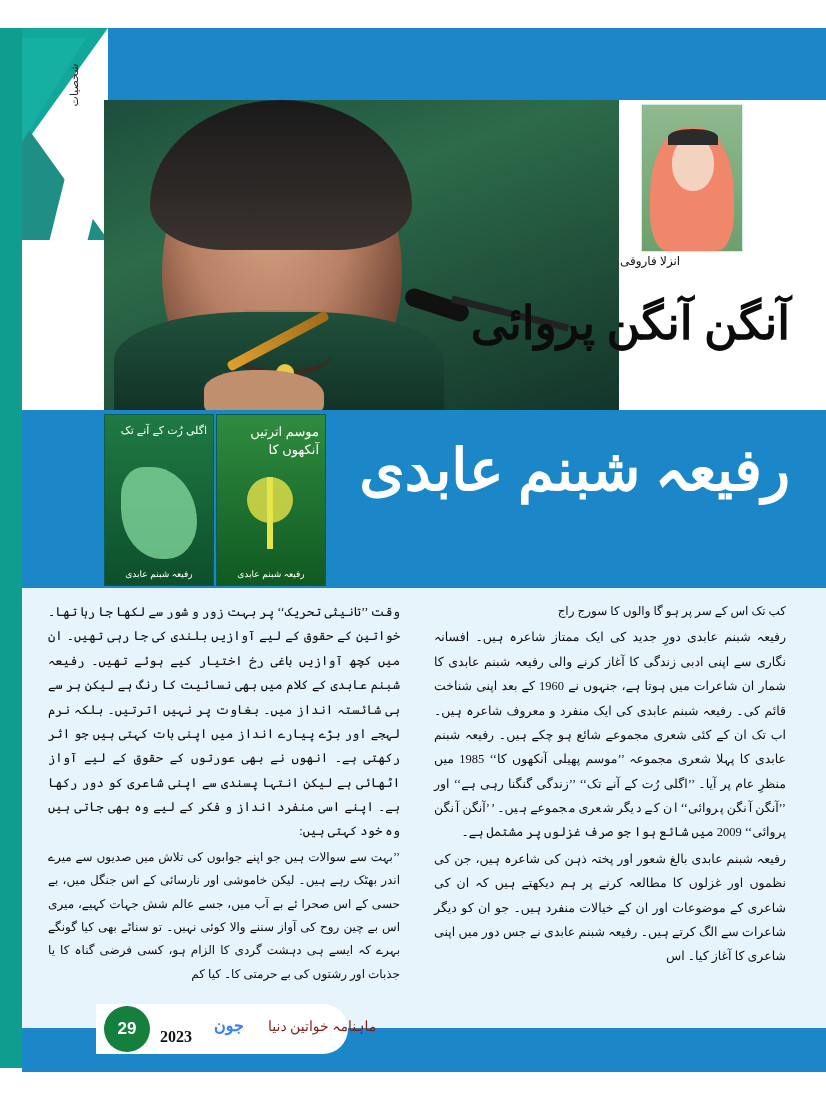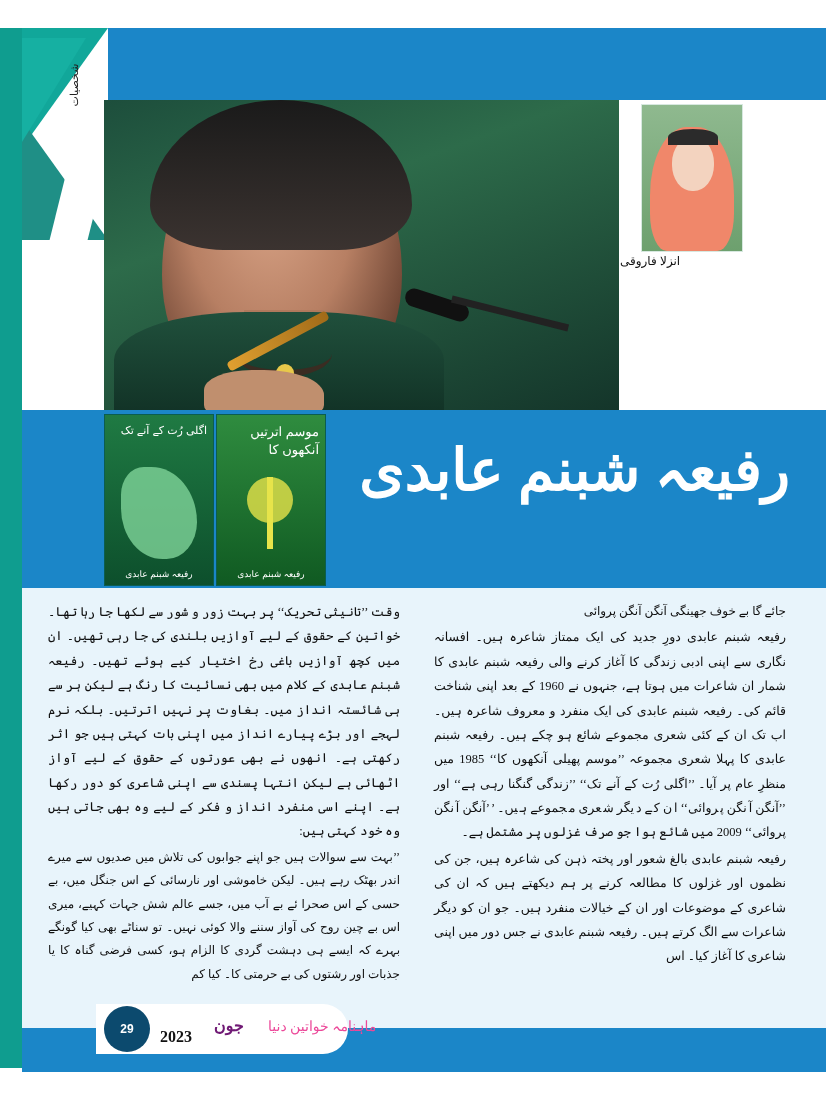--- a/index.html
+++ b/index.html
@@ -210,35 +210,35 @@
   .footer-bar{
     position:absolute;left:22px;top:1028px;width:804px;height:44px;
     background:#1b86c8;
   }
   .footer-tab{
     position:absolute;left:96px;top:1004px;width:252px;height:50px;
     background:#ffffff;border-radius:0 26px 26px 0;
   }
   .page-circle{
     position:absolute;left:104px;top:1006px;width:46px;height:46px;border-radius:50%;
-    background:#0c4a6e;color:#fff;display:flex;align-items:center;justify-content:center;
-    font-size:12px;font-weight:700;
+    background:#15803d;color:#fff;display:flex;align-items:center;justify-content:center;
+    font-size:17px;font-weight:700;
   }
   .footer-year{
     position:absolute;left:160px;top:1016px;
     font-size:16px;font-weight:700;color:#111;font-family:"Liberation Serif",serif;margin-top:12px;
   }
   .footer-month{
     position:absolute;left:214px;top:1016px;
-    font-size:16px;font-weight:700;color:#701a75;direction:rtl;
+    font-size:16px;font-weight:700;color:#3b82f6;direction:rtl;
     font-family:"Liberation Serif",serif;
   }
   .footer-mag{
     position:absolute;left:268px;top:1018px;
-    font-size:14px;color:#ec4899;direction:rtl;font-family:"Liberation Serif",serif;
+    font-size:14px;color:#7f1d1d;direction:rtl;font-family:"Liberation Serif",serif;
     white-space:nowrap;
   }
   .bottom-white{
     position:absolute;left:0;top:1072px;width:826px;height:41px;background:#fff;
   }
 </style>
 </head>
 <body>
 
 <div class="page">
@@ -271,40 +271,41 @@
     <div class="hero-mic-stem"></div>
   </div>
 
   <div class="author-photo">
     <div class="ap-scarf"></div>
     <div class="ap-face"></div>
     <div class="ap-hairband"></div>
   </div>
   <div class="author-caption">انزلا فاروقی</div>
 
+  <div class="headline1">آنگن آنگن پروائی</div>
 
   <div class="blue-band"></div>
   <div class="headline2">رفیعہ شبنم عابدی</div>
 
   <div class="book book-a">
     <div class="book-title">اگلی رُت کے آنے تک</div>
     <div class="book-shape"></div>
     <div class="book-author">رفیعہ شبنم عابدی</div>
   </div>
   <div class="book book-b">
     <div class="book-title">موسم اترتیں آنکھوں کا</div>
     <div class="book-stem"></div>
     <div class="book-shape"></div>
     <div class="book-author">رفیعہ شبنم عابدی</div>
   </div>
 
   <div class="body-area"></div>
 
   <div class="col col-right">
-    <p class="quote">جائے گا بے خوف جھینگی آنگن آنگن پروائی</p>
+    <p class="quote">کب تک اس کے سر پر ہو گا والوں کا سورج راج</p>
     <p>رفیعہ شبنم عابدی دورِ جدید کی ایک ممتاز شاعرہ ہیں۔ افسانہ نگاری سے اپنی ادبی زندگی کا آغاز کرنے والی رفیعہ شبنم عابدی کا شمار ان شاعرات میں ہوتا ہے، جنہوں نے 1960 کے بعد اپنی شناخت قائم کی۔ رفیعہ شبنم عابدی کی ایک منفرد و معروف شاعرہ ہیں۔ اب تک ان کے کئی شعری مجموعے شائع ہو چکے ہیں۔ رفیعہ شبنم عابدی کا پہلا شعری مجموعہ ’’موسم پھیلی آنکھوں کا‘‘ 1985 میں منظرِ عام پر آیا۔ ’’اگلی رُت کے آنے تک‘‘ ’’زندگی گنگنا رہی ہے‘‘ اور ’’آنگن آنگن پروائی‘‘ ان کے دیگر شعری مجموعے ہیں۔ ’’آنگن آنگن پروائی‘‘ 2009 میں شائع ہوا جو صرف غزلوں پر مشتمل ہے۔</p>
     <p>رفیعہ شبنم عابدی بالغ شعور اور پختہ ذہن کی شاعرہ ہیں، جن کی نظموں اور غزلوں کا مطالعہ کرنے پر ہم دیکھتے ہیں کہ ان کی شاعری کے موضوعات اور ان کے خیالات منفرد ہیں۔ جو ان کو دیگر شاعرات سے الگ کرتے ہیں۔ رفیعہ شبنم عابدی نے جس دور میں اپنی شاعری کا آغاز کیا۔ اس</p>
   </div>
 
   <div class="col col-left">
     <p>وقت ’’تانیثی تحریک‘‘ پر بہت زور و شور سے لکھا جا رہا تھا۔ خواتین کے حقوق کے لیے آوازیں بلندی کی جا رہی تھیں۔ ان میں کچھ آوازیں باغی رخ اختیار کیے ہوئے تھیں۔ رفیعہ شبنم عابدی کے کلام میں بھی نسائیت کا رنگ ہے لیکن ہر سے ہی شائستہ انداز میں۔ بغاوت پر نہیں اترتیں۔ بلکہ نرم لہجے اور بڑے پیارے انداز میں اپنی بات کہتی ہیں جو اثر رکھتی ہے۔ انھوں نے بھی عورتوں کے حقوق کے لیے آواز اٹھائی ہے لیکن انتہا پسندی سے اپنی شاعری کو دور رکھا ہے۔ اپنے اسی منفرد انداز و فکر کے لیے وہ بھی جاتی ہیں وہ خود کہتی ہیں:</p>
     <p class="quote">’’بہت سے سوالات ہیں جو اپنے جوابوں کی تلاش میں صدیوں سے میرے اندر بھٹک رہے ہیں۔ لیکن خاموشی اور نارسائی کے اس جنگل میں، بے حسی کے اس صحرا ئے بے آب میں، جسے عالم شش جہات کہیے، میری اس بے چین روح کی آواز سننے والا کوئی نہیں۔ تو سناٹے بھی کیا گونگے بہرے کہ ایسے ہی دہشت گردی کا الزام ہو، کسی فرضی گناہ کا یا جذبات اور رشتوں کی بے حرمتی کا۔ کیا کم</p>
   </div>
 
   <div class="footer-bar"></div>

